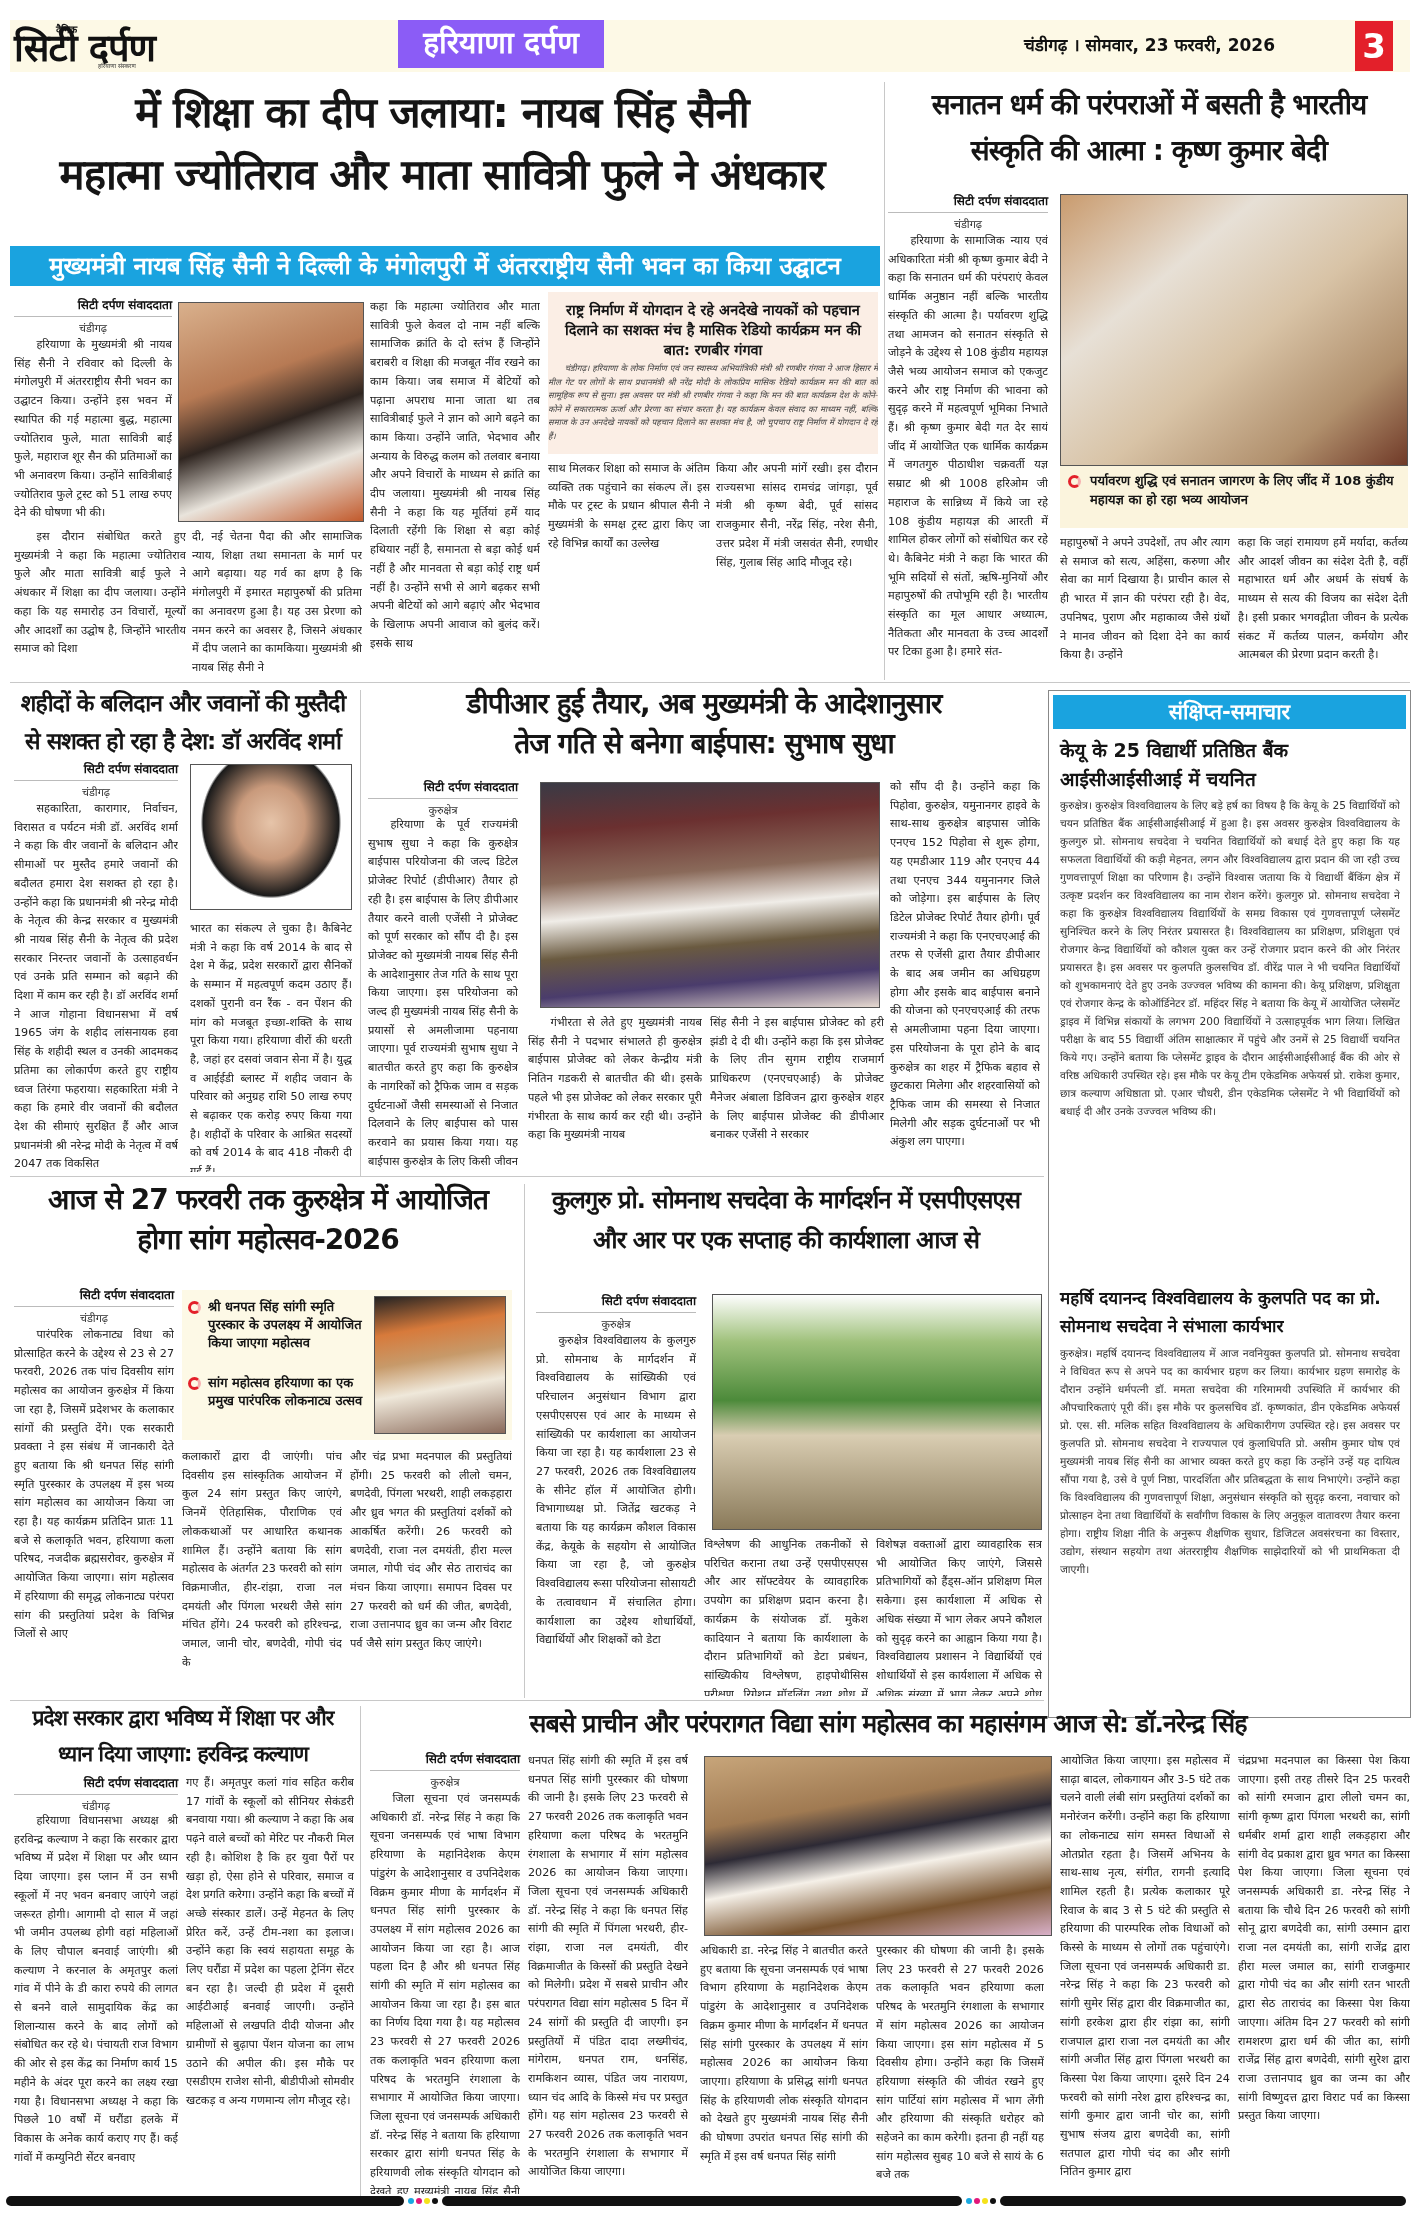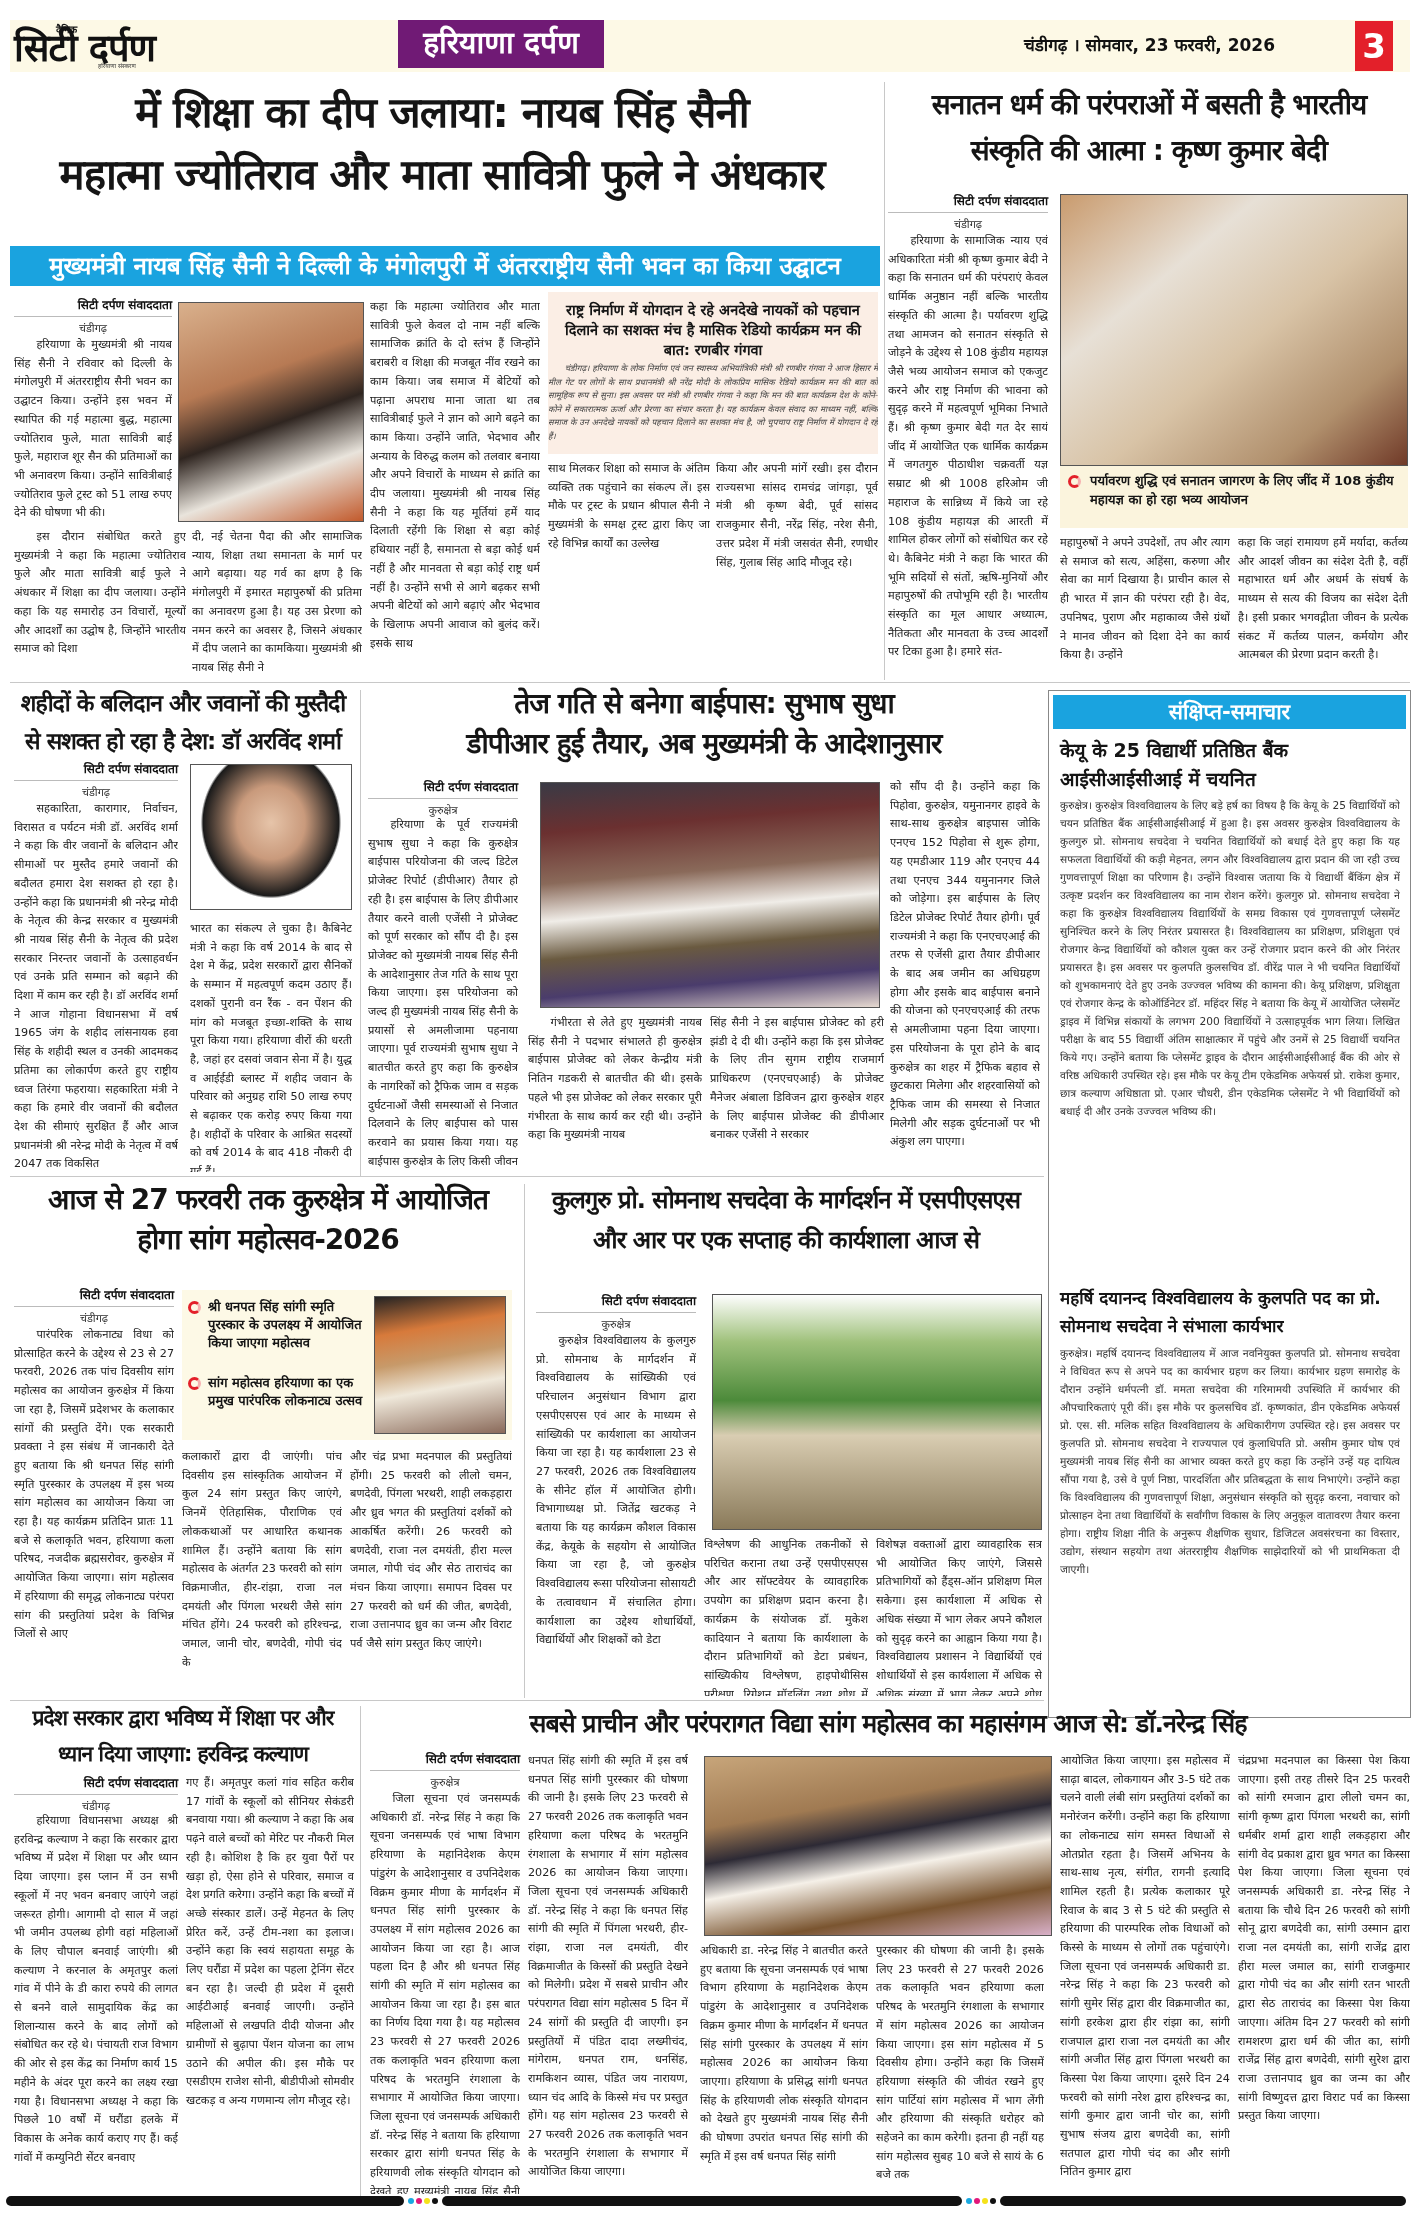--- a/index.html
+++ b/index.html
@@ -5,21 +5,21 @@
   * { box-sizing: border-box; margin: 0; padding: 0; }
   html, body { width: 1416px; height: 2226px; background: #ffffff; overflow: hidden; }
   body { font-family: "DejaVu Sans", "Liberation Sans", sans-serif; color: #1a1a1a; position: relative; }
   .abs { position: absolute; }
 
   
   .masthead { left: 10px; top: 20px; width: 1400px; height: 52px; background: #fdf9e6; }
   .logo-small { left: 56px; top: 22px; font-size: 10px; font-weight: bold; color: #111; }
   .logo { left: 14px; top: 28px; font-size: 38px; font-weight: 900; color: #111; letter-spacing: -1px; line-height: 40px; font-family: "DejaVu Sans", sans-serif; }
   .logo-tag { left: 98px; top: 62px; font-size: 6px; color: #333; }
-  .section-flag { left: 398px; top: 20px; width: 206px; height: 48px; background: #701a75; color: #fff; font-size: 30px; font-weight: bold; text-align: center; line-height: 46px; }
+  .section-flag { left: 398px; top: 20px; width: 206px; height: 48px; background: #8b5cf6; color: #fff; font-size: 30px; font-weight: bold; text-align: center; line-height: 46px; }
   .dateline { left: 880px; top: 30px; width: 395px; text-align: right; font-size: 17px; font-weight: bold; color: #111; line-height: 30px; }
   .page-no { left: 1355px; top: 21px; width: 38px; height: 50px; background: #e3202a; color: #fff; font-size: 34px; font-weight: bold; text-align: center; line-height: 50px; }
 
   
   .hl { font-family: "DejaVu Sans", sans-serif; font-weight: 900; color: #151515; text-align: center; letter-spacing: -1px; }
   .hl-blue { left: 10px; top: 246px; width: 870px; height: 40px; background: #1aa3df; color: #fff; font-size: 24px; font-weight: 900; line-height: 40px; text-align: center; white-space: nowrap; overflow: hidden; }
 
   
   .byline { font-size: 12px; font-weight: bold; text-align: right; border-bottom: 1px solid #bbb; padding-bottom: 3px; color: #111; }
   .place { font-size: 11px; text-align: center; color: #333; margin-top: 3px; margin-bottom: 3px; }
@@ -126,22 +126,22 @@
   <div class="byline">सिटी दर्पण संवाददाता</div>
   <div class="place">चंडीगढ़</div>
 </div>
 <div class="abs body" style="left:14px;top:800px;width:164px;height:372px;">सहकारिता, कारागार, निर्वाचन, विरासत व पर्यटन मंत्री डॉ. अरविंद शर्मा ने कहा कि वीर जवानों के बलिदान और सीमाओं पर मुस्तैद हमारे जवानों की बदौलत हमारा देश सशक्त हो रहा है। उन्होंने कहा कि प्रधानमंत्री श्री नरेन्द्र मोदी के नेतृत्व की केन्द्र सरकार व मुख्यमंत्री श्री नायब सिंह सैनी के नेतृत्व की प्रदेश सरकार निरन्तर जवानों के उत्साहवर्धन एवं उनके प्रति सम्मान को बढ़ाने की दिशा में काम कर रही है। डॉ अरविंद शर्मा ने आज गोहाना विधानसभा में वर्ष 1965 जंग के शहीद लांसनायक हवा सिंह के शहीदी स्थल व उनकी आदमकद प्रतिमा का लोकार्पण करते हुए राष्ट्रीय ध्वज तिरंगा फहराया। सहकारिता मंत्री ने कहा कि हमारे वीर जवानों की बदौलत देश की सीमाएं सुरक्षित हैं और आज प्रधानमंत्री श्री नरेन्द्र मोदी के नेतृत्व में वर्ष 2047 तक विकसित</div>
 <div class="abs photo ph-sharma" style="left:190px;top:764px;width:162px;height:146px;"></div>
 <div class="abs body" style="left:190px;top:920px;width:162px;height:252px;text-indent:0;">भारत का संकल्प ले चुका है। कैबिनेट मंत्री ने कहा कि वर्ष 2014 के बाद से देश मे केंद्र, प्रदेश सरकारों द्वारा सैनिकों के सम्मान में महत्वपूर्ण कदम उठाए हैं। दशकों पुरानी वन रैंक - वन पेंशन की मांग को मजबूत इच्छा-शक्ति के साथ पूरा किया गया। हरियाणा वीरों की धरती है, जहां हर दसवां जवान सेना में है। युद्ध व आईईडी ब्लास्ट में शहीद जवान के परिवार को अनुग्रह राशि 50 लाख रुपए से बढ़ाकर एक करोड़ रुपए किया गया है। शहीदों के परिवार के आश्रित सदस्यों को वर्ष 2014 के बाद 418 नौकरी दी गई हैं।</div>
 
 <div class="abs vline" style="left:360px;top:690px;height:486px;"></div>
 
 <div class="abs hl" style="left:364px;top:684px;width:680px;font-size:28px;line-height:40px;">
+  <div>डीपीआर हुई तैयार, अब मुख्यमंत्री के आदेशानुसार</div>
   <div>तेज गति से बनेगा बाईपास: सुभाष सुधा</div>
-  <div>डीपीआर हुई तैयार, अब मुख्यमंत्री के आदेशानुसार</div>
 </div>
 <div class="abs" style="left:368px;top:778px;width:150px;">
   <div class="byline">सिटी दर्पण संवाददाता</div>
   <div class="place">कुरुक्षेत्र</div>
 </div>
 <div class="abs body" style="left:368px;top:816px;width:150px;height:356px;">हरियाणा के पूर्व राज्यमंत्री सुभाष सुधा ने कहा कि कुरुक्षेत्र बाईपास परियोजना की जल्द डिटेल प्रोजेक्ट रिपोर्ट (डीपीआर) तैयार हो रही है। इस बाईपास के लिए डीपीआर तैयार करने वाली एजेंसी ने प्रोजेक्ट को पूर्ण सरकार को सौंप दी है। इस प्रोजेक्ट को मुख्यमंत्री नायब सिंह सैनी के आदेशानुसार तेज गति के साथ पूरा किया जाएगा। इस परियोजना को जल्द ही मुख्यमंत्री नायब सिंह सैनी के प्रयासों से अमलीजामा पहनाया जाएगा। पूर्व राज्यमंत्री सुभाष सुधा ने बातचीत करते हुए कहा कि कुरुक्षेत्र के नागरिकों को ट्रैफिक जाम व सड़क दुर्घटनाओं जैसी समस्याओं से निजात दिलवाने के लिए बाईपास को पास करवाने का प्रयास किया गया। यह बाईपास कुरुक्षेत्र के लिए किसी जीवन रेखा से कम नहीं होगा। इस विषय को</div>
 <div class="abs photo ph-meeting" style="left:540px;top:782px;width:340px;height:226px;"></div>
 <div class="abs body" style="left:528px;top:1014px;width:174px;height:158px;">गंभीरता से लेते हुए मुख्यमंत्री नायब सिंह सैनी ने पदभार संभालते ही कुरुक्षेत्र बाईपास प्रोजेक्ट को लेकर केन्द्रीय मंत्री नितिन गडकरी से बातचीत की थी। इसके पहले भी इस प्रोजेक्ट को लेकर सरकार पूरी गंभीरता के साथ कार्य कर रही थी। उन्होंने कहा कि मुख्यमंत्री नायब</div>
 <div class="abs body" style="left:710px;top:1014px;width:174px;height:158px;text-indent:0;">सिंह सैनी ने इस बाईपास प्रोजेक्ट को हरी झंडी दे दी थी। उन्होंने कहा कि इस प्रोजेक्ट के लिए तीन सुगम राष्ट्रीय राजमार्ग प्राधिकरण (एनएचएआई) के प्रोजेक्ट मैनेजर अंबाला डिविजन द्वारा कुरुक्षेत्र शहर के लिए बाईपास प्रोजेक्ट की डीपीआर बनाकर एजेंसी ने सरकार</div>
 <div class="abs body" style="left:890px;top:778px;width:150px;height:394px;text-indent:0;">को सौंप दी है। उन्होंने कहा कि पिहोवा, कुरुक्षेत्र, यमुनानगर हाइवे के साथ-साथ कुरुक्षेत्र बाइपास जोकि एनएच 152 पिहोवा से शुरू होगा, यह एमडीआर 119 और एनएच 44 तथा एनएच 344 यमुनानगर जिले को जोड़ेगा। इस बाईपास के लिए डिटेल प्रोजेक्ट रिपोर्ट तैयार होगी। पूर्व राज्यमंत्री ने कहा कि एनएचएआई की तरफ से एजेंसी द्वारा तैयार डीपीआर के बाद अब जमीन का अधिग्रहण होगा और इसके बाद बाईपास बनाने की योजना को एनएचएआई की तरफ से अमलीजामा पहना दिया जाएगा। इस परियोजना के पूरा होने के बाद कुरुक्षेत्र का शहर में ट्रैफिक बहाव से छुटकारा मिलेगा और शहरवासियों को ट्रैफिक जाम की समस्या से निजात मिलेगी और सड़क दुर्घटनाओं पर भी अंकुश लग पाएगा।</div>

